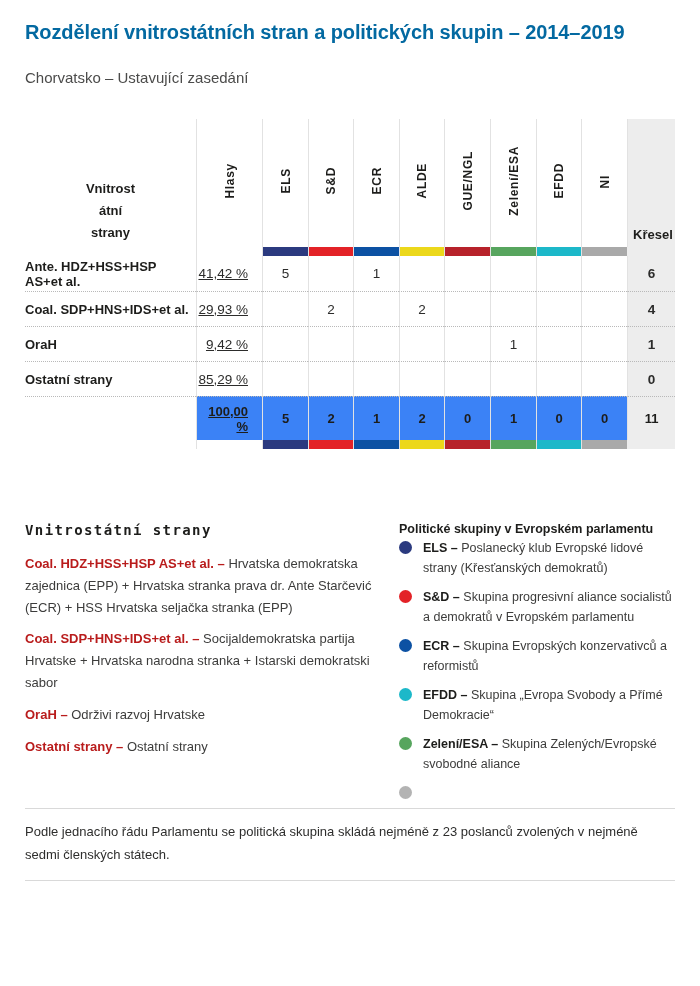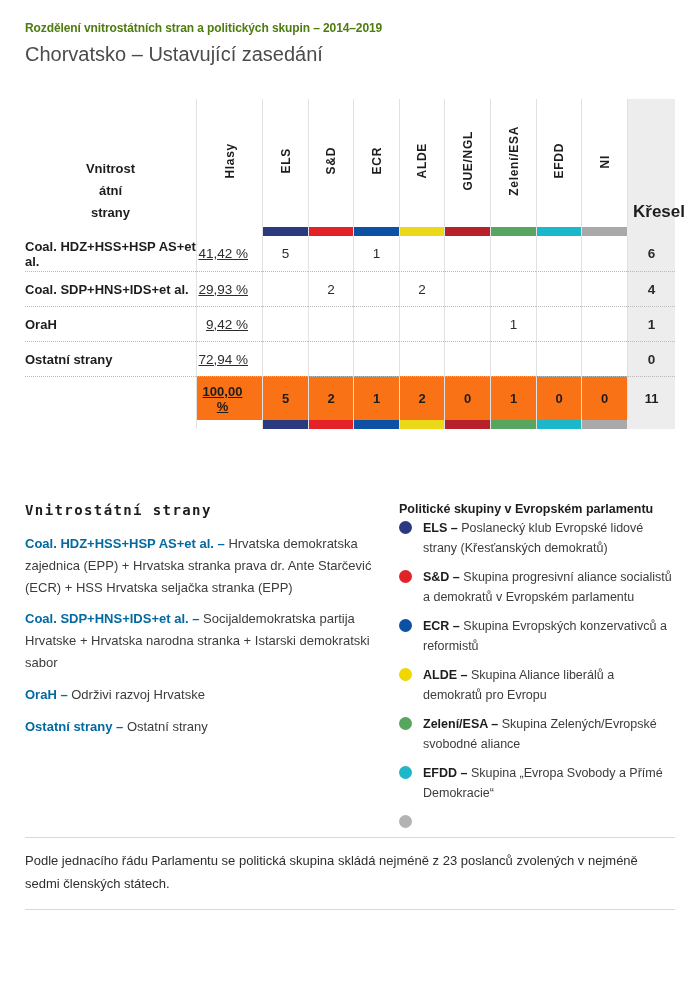--- a/index.html
+++ b/index.html
@@ -8,28 +8,28 @@
     height: 986px;
     overflow: hidden;
     font-family: "Liberation Sans", sans-serif;
     color: #1d1d1b;
   }
   .page { padding: 0 25px; }
 
   
   .title {
     margin-top: 21px;
-    font-size: 12px;
-    font-weight: bold;
-    color: #4d7c0f;
+    font-size: 20px;
+    font-weight: bold;
+    color: #0369a1;
     letter-spacing: -0.1px;
   }
   .subtitle {
-    margin-top: 8px;
-    font-size: 20px;
+    margin-top: 25px;
+    font-size: 15px;
     font-weight: normal;
     color: #4b4b4a;
   }
 
   
   table.seats {
     margin-top: 33px;
     border-collapse: separate;
     border-spacing: 0;
     table-layout: fixed;
@@ -55,35 +55,35 @@
     transform: rotate(180deg);
     font-size: 12px;
     font-weight: bold;
     letter-spacing: 0.7px;
     white-space: nowrap;
   }
   td.seats-col { background: #ededed; }
   td.seats-head {
     vertical-align: bottom;
     padding: 0 7px 5px 5px;
-    font-size: 17px;
+    font-size: 13px;
     font-weight: bold;
   }
 
   tr.bar-row td { height: 9px; line-height: 0; padding: 0; }
 
   tr.data-row td { height: 35px; font-size: 13.5px; color: #2c2c2b; }
   tr.data-row td.party { font-size: 13px; font-weight: bold; color: #1d1d1b; }
   td.votes { text-align: right; padding-right: 14px; text-decoration: underline; }
   td.num { text-align: center; }
   td.seatnum { text-align: center; font-weight: bold; font-size: 13px; }
   tr.dotted td { border-top: 1px dotted #b9b9b9; }
 
   tr.total-row td { height: 44px; font-weight: bold; font-size: 13px; }
-  tr.total-row td.tbg { background: #f97316; text-align: center; }
+  tr.total-row td.tbg { background: #3b82f6; }
 
   
   .legends {
     margin-top: 73px;
     display: flex;
     justify-content: space-between;
   }
   .legend-parties { width: 352px; }
   .legend-parties h3 {
     font-family: "DejaVu Sans Mono", monospace;
@@ -92,21 +92,21 @@
     letter-spacing: 1.4px;
     color: #1d1d1b;
     margin-bottom: 15px;
   }
   .party-item {
     font-size: 13px;
     line-height: 1.68;
     color: #3c3c3b;
     margin-bottom: 10px;
   }
-  .party-item .term { font-weight: bold; color: #0369a1; }
+  .party-item .term { font-weight: bold; color: #b91c1c; }
 
   .legend-groups { width: 276px; }
   .legend-groups h3 {
     font-size: 12.5px;
     font-weight: bold;
     color: #1d1d1b;
     margin-bottom: 2px;
   }
   .group-item {
     display: flex;
@@ -185,21 +185,21 @@
       <td class="vline" style="background: rgb(12, 81, 163);"></td>
       <td class="vline" style="background: rgb(236, 216, 27);"></td>
       <td class="vline" style="background: rgb(183, 34, 42);"></td>
       <td class="vline" style="background: rgb(87, 165, 94);"></td>
       <td class="vline" style="background: rgb(28, 184, 201);"></td>
       <td class="vline" style="background: rgb(169, 169, 169);"></td>
       <td class="seats-col"></td>
     </tr>
 
     <tr class="data-row">
-      <td class="party">Coal. HDZ+HSS+HSP AS+et al.</td>
+      <td class="party">Ante. HDZ+HSS+HSP AS+et al.</td>
       <td class="votes vline">41,42 %</td>
       <td class="num vline">5</td>
       <td class="num vline"></td>
       <td class="num vline">1</td>
       <td class="num vline"></td>
       <td class="num vline"></td>
       <td class="num vline"></td>
       <td class="num vline"></td>
       <td class="num vline"></td>
       <td class="seats-col seatnum vline">6</td>
@@ -228,21 +228,21 @@
       <td class="num vline"></td>
       <td class="num vline"></td>
       <td class="num vline">1</td>
       <td class="num vline"></td>
       <td class="num vline"></td>
       <td class="seats-col seatnum vline">1</td>
     </tr>
 
     <tr class="data-row dotted">
       <td class="party">Ostatní strany</td>
-      <td class="votes vline">72,94 %</td>
+      <td class="votes vline">85,29 %</td>
       <td class="num vline"></td>
       <td class="num vline"></td>
       <td class="num vline"></td>
       <td class="num vline"></td>
       <td class="num vline"></td>
       <td class="num vline"></td>
       <td class="num vline"></td>
       <td class="num vline"></td>
       <td class="seats-col seatnum vline">0</td>
     </tr>
@@ -296,30 +296,26 @@
       </div>
       <div class="group-item">
         <span class="dot" style="background: rgb(227, 34, 39);"></span>
         <span class="gtext"><span class="gcode">S&amp;D –</span><span> Skupina progresivní aliance socialistů a demokratů v Evropském parlamentu</span></span>
       </div>
       <div class="group-item">
         <span class="dot" style="background: rgb(12, 81, 163);"></span>
         <span class="gtext"><span class="gcode">ECR –</span><span> Skupina Evropských konzervativců a reformistů</span></span>
       </div>
       <div class="group-item">
-        <span class="dot" style="background: rgb(242, 214, 0);"></span>
-        <span class="gtext"><span class="gcode">ALDE –</span><span> Skupina Aliance liberálů a demokratů pro Evropu</span></span>
+        <span class="dot" style="background: rgb(28, 184, 201);"></span>
+        <span class="gtext"><span class="gcode">EFDD –</span><span> Skupina „Evropa Svobody a Přímé Demokracie“</span></span>
       </div>
       <div class="group-item">
         <span class="dot" style="background: rgb(87, 165, 94);"></span>
         <span class="gtext"><span class="gcode">Zelení/ESA –</span><span> Skupina Zelených/Evropské svobodné aliance</span></span>
-      </div>
-      <div class="group-item">
-        <span class="dot" style="background: rgb(28, 184, 201);"></span>
-        <span class="gtext"><span class="gcode">EFDD –</span><span> Skupina „Evropa Svobody a Přímé Demokracie“</span></span>
       </div>
       <div class="group-item">
         <span class="dot" style="background: rgb(179, 179, 179);"></span>
       </div>
     </div>
   </div>
 
   <hr class="rule rule-top">
   <p class="footnote">Podle jednacího řádu Parlamentu se politická skupina skládá nejméně z 23 poslanců zvolených v nejméně sedmi členských státech.</p>
   <hr class="rule">

